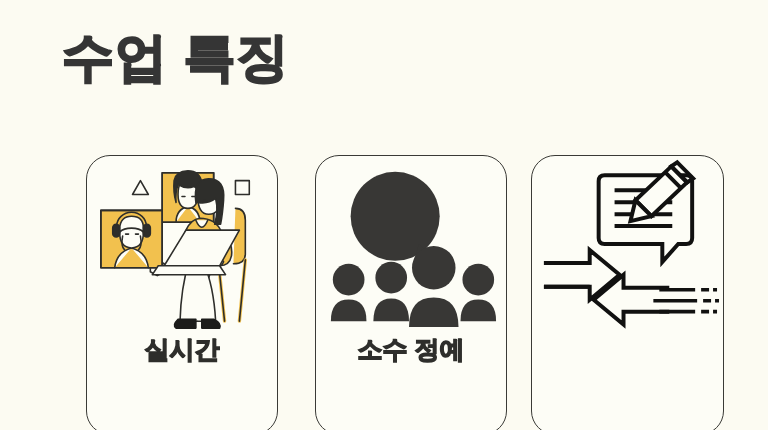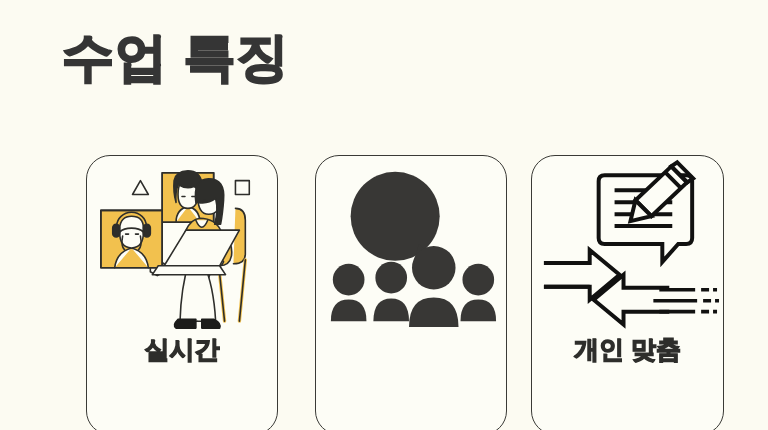--- a/index.html
+++ b/index.html
@@ -186,20 +186,21 @@
               <path d="M94 172 q0-30 25-30 q25 0 25 30Z"></path>
             </g>
             <g>
               <circle cx="164" cy="124" r="16"></circle>
               <path d="M146 166 q0-22 18-22 q18 0 18 22Z"></path>
             </g>
           </g>
         </svg>
       </div>
       <div class="card-caption">
+        <span class="ln">소수 정예</span>
       </div>
     </div>
 
     <div class="card c3">
       <div class="card-art">
         <svg viewBox="0 0 192 175" xmlns="http://www.w3.org/2000/svg">
           <g fill="none" stroke="#111110" stroke-width="4" stroke-linejoin="miter" stroke-linecap="butt">
 
             <g>
               <path d="M73 19 q-6 0 -6 6 l0 57 q0 6 6 6 l58 0 l0 18 l16 -18 l8 0 q6 0 6 -6 l0 -57 q0 -6 -6 -6Z" fill="#FDFDF6"></path>
@@ -223,18 +224,17 @@
 
             <g stroke-width="3.6">
               <path d="M128 134 h36 M170 134 h8 M182 134 h4"></path>
               <path d="M122 145 h44 M172 145 h8 M184 145 h4"></path>
               <path d="M128 156 h36 M170 156 h8 M182 156 h4"></path>
             </g>
           </g>
         </svg>
       </div>
       <div class="card-caption">
-        <span class="ln">개인 맞춤</span>
       </div>
     </div>
 
   </div>
 </div>
 
 </body></html>

